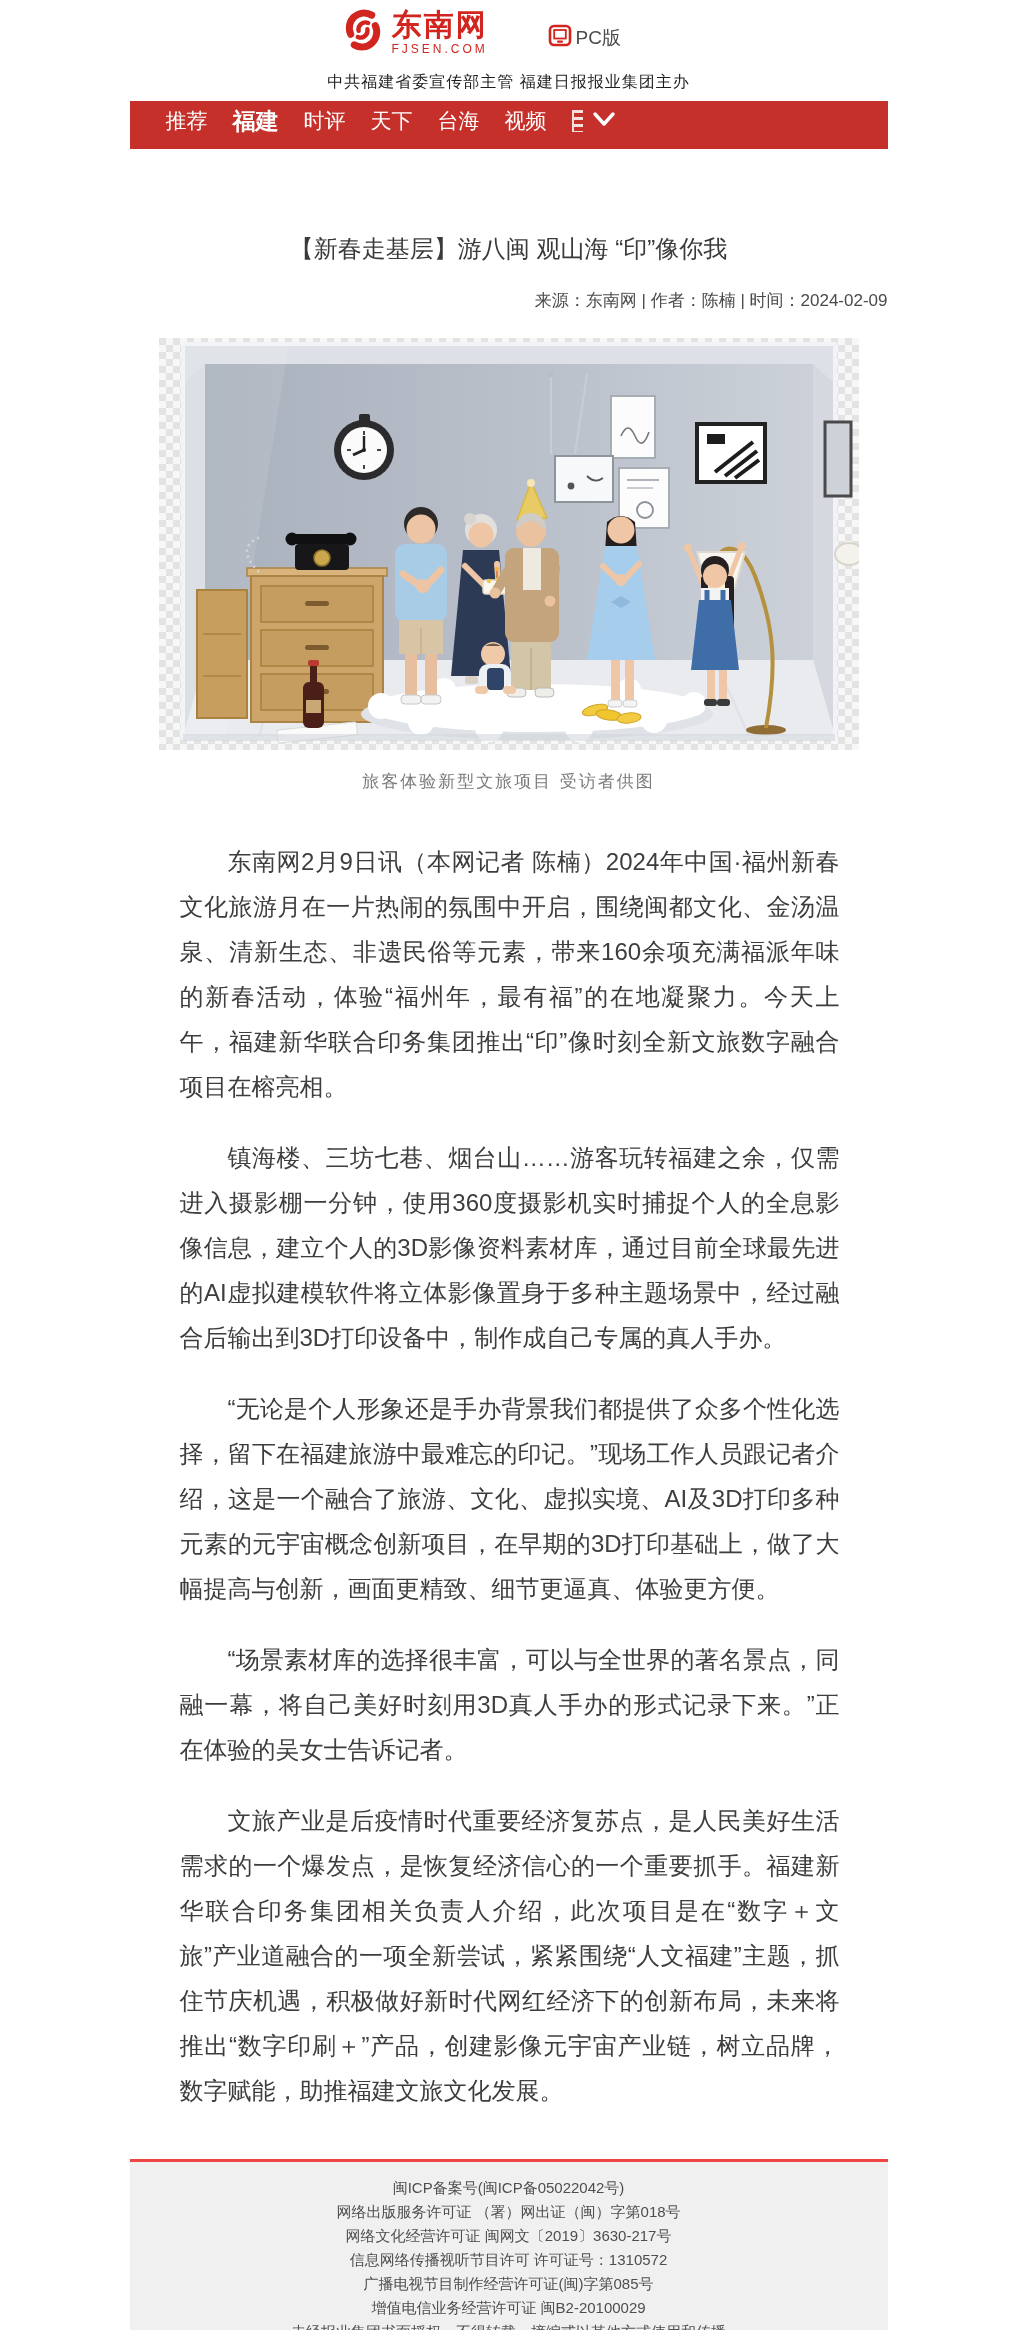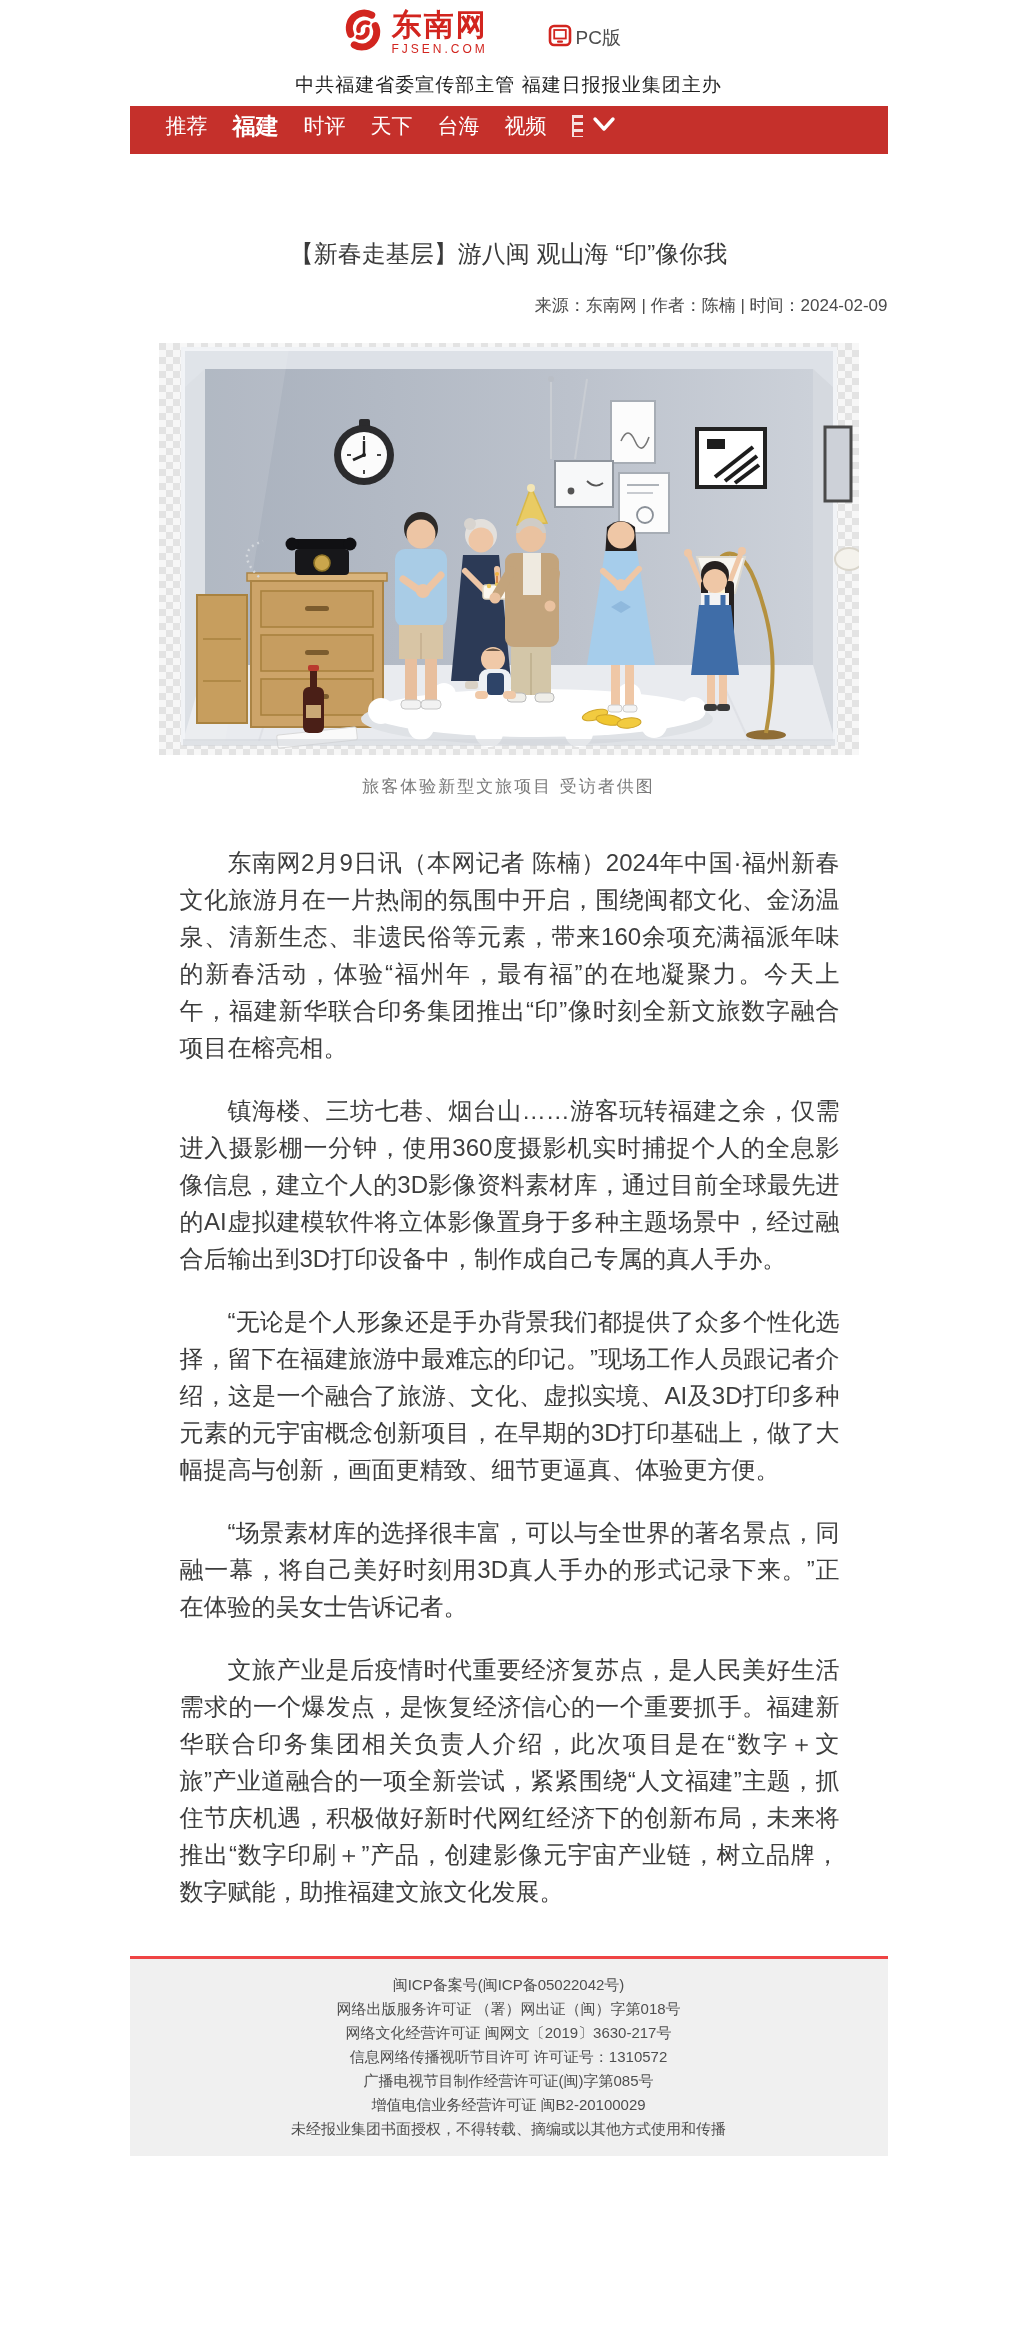--- a/index.html
+++ b/index.html
@@ -8,40 +8,40 @@
   .container{width:758px;margin:0 auto;position:relative;}
 
   
   .masthead{height:70px;position:relative;}
   .logo{position:absolute;left:212px;top:8px;display:flex;align-items:center;gap:8px;cursor:pointer;}
   .logo-txt{display:flex;flex-direction:column;align-items:center;line-height:1;}
   .logo-cn{font-size:30px;font-weight:bold;color:#d2251f;letter-spacing:2px;}
   .logo-en{font-size:12px;color:#d2251f;letter-spacing:3px;margin-top:3px;}
   .pc-link{position:absolute;left:418px;top:24px;display:flex;align-items:center;gap:4px;cursor:pointer;}
   .pc-label{font-size:19px;color:#4c4c4c;}
-  .sponsor{text-align:center;font-size:19px;color:#1f1f1f;padding:2px 0 8px;letter-spacing:1px;}
+  .sponsor{text-align:center;font-size:16px;color:#1f1f1f;padding:2px 0 8px;letter-spacing:1px;}
 
   
   .navbar{height:48px;background:#c5302b;display:flex;align-items:center;padding:0 18px 8px 36px;box-sizing:border-box;}
   .nav-item{color:#fff;font-size:21px;margin-right:25px;white-space:nowrap;cursor:pointer;}
   .nav-item.active{font-weight:bold;font-size:23px;}
   .nav-frag{width:9px;height:22px;margin-right:8px;background:repeating-linear-gradient(to bottom,#ffffff 0 3px,rgba(255,255,255,0) 3px 7px);opacity:.85;border-left:2px solid #fff;}
   .nav-more{display:flex;align-items:center;cursor:pointer;}
 
   
   .article-title{margin:76px auto 0;width:700px;text-align:center;font-size:24px;line-height:48px;color:#3a3a3a;font-weight:400;}
   .article-meta{margin-top:16px;text-align:right;font-size:17px;color:#4a4a4a;}
 
   
   .photo-wrap{width:700px;margin:26px auto 0;cursor:pointer;line-height:0;}
   .caption{margin-top:20px;text-align:center;font-family:"DejaVu Serif","Liberation Serif",serif;font-size:17px;color:#7b7b7b;letter-spacing:2px;}
 
   
   .article-body{padding:20px 48px 0 50px;}
-  .article-body p{font-size:24px;line-height:37px;color:#3d3d3d;text-align:justify;text-indent:2em;margin:26px 0;}
+  .article-body p{font-size:24px;line-height:45px;color:#3d3d3d;text-align:justify;text-indent:2em;margin:26px 0;}
 
   
   .footer{margin-top:46px;border-top:3px solid #ef4444;background:#f0f0f0;height:200px;box-sizing:border-box;padding-top:14px;}
   .footer p{margin:0;text-align:center;font-size:15px;line-height:24px;color:#4e4e4e;}
 </style>
 </head>
 <body>
 
 <div class="page">
   <div class="container">

